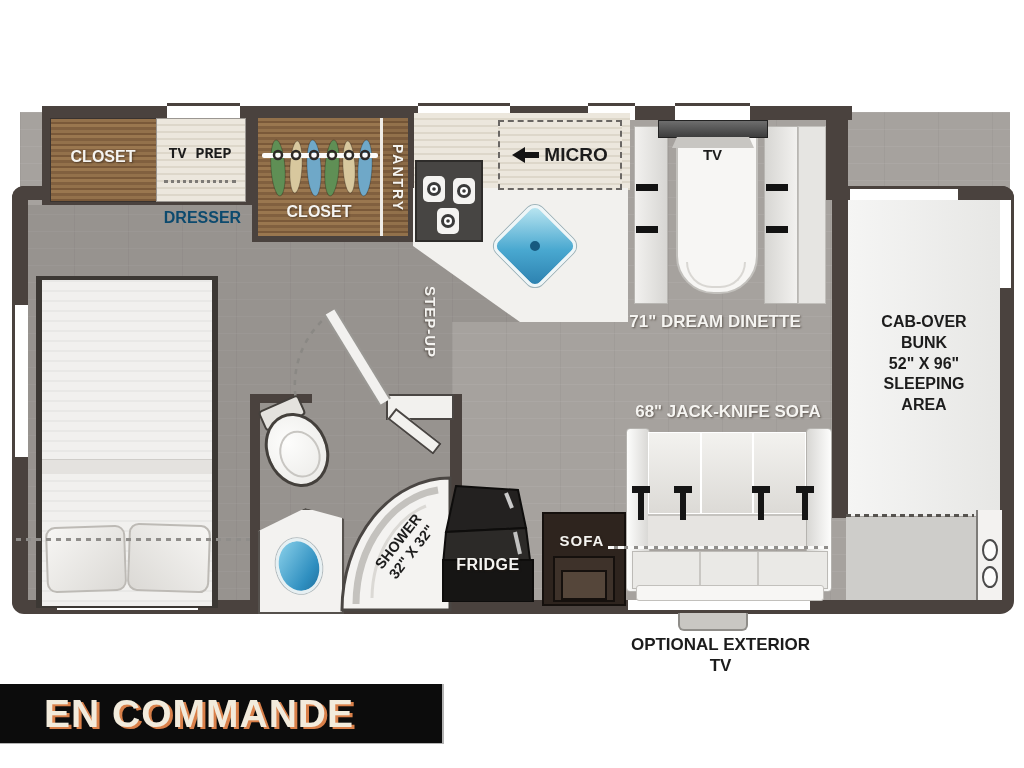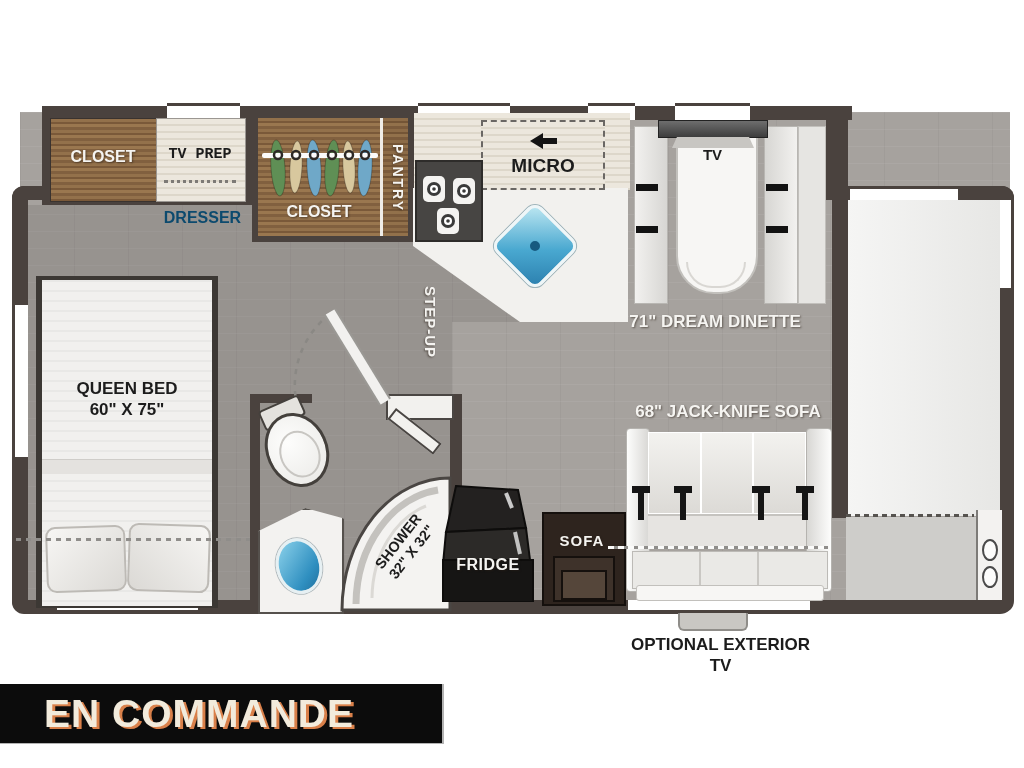--- a/index.html
+++ b/index.html
@@ -96,22 +96,22 @@
       <circle cx="103" cy="35" r="4" fill="none" stroke="#2e2a26" stroke-width="2.5"></circle>
     </g>
   </svg>
   <div class="abs lbl-white" style="left:258px;top:203px;width:122px;font-size:16px;">CLOSET</div>
   <div class="abs lbl-white vtext" style="left:341px;top:169px;width:112px;height:18px;font-size:14px;letter-spacing:2px;">PANTRY</div>
 
   <div class="abs stripes-light" style="left:414px;top:113px;width:216px;height:77px;"></div>
   <div class="abs whitebox" style="left:413px;top:186px;width:217px;height:136px;
               clip-path:polygon(0px 2px,215px 2px,215px 136px,107px 136px,0px 60px);"></div>
 
-  <div class="abs stripes-light" style="left:481px;top:120px;width:120px;height:66px;border:2px dashed #6a6764;
-              display:flex;align-items:center;justify-content:center;gap:5px;flex-direction:column;">
+  <div class="abs stripes-light" style="left:498px;top:120px;width:120px;height:66px;border:2px dashed #6a6764;
+              display:flex;align-items:center;justify-content:center;gap:5px;">
     <span style="display:inline-flex;align-items:center;">
       <span style="width:0;height:0;border-right:13px solid #141414;border-top:8px solid transparent;border-bottom:8px solid transparent;"></span>
       <span style="width:14px;height:6px;background:#141414;"></span>
     </span>
     <span class="lbl" style="font-size:19px;">MICRO</span>
   </div>
 
   <div class="abs" style="left:415px;top:160px;width:64px;height:78px;background:#474543;border:2px solid #2e2c2a;">
     <svg width="64" height="78" viewBox="0 0 64 78">
       <g>
@@ -150,35 +150,38 @@
   <div class="abs lbl" style="left:685px;top:146px;width:55px;font-size:15px;">TV</div>
 
   <div class="abs" style="left:636px;top:184px;width:22px;height:7px;background:#121212;"></div>
   <div class="abs" style="left:636px;top:226px;width:22px;height:7px;background:#121212;"></div>
   <div class="abs" style="left:766px;top:184px;width:22px;height:7px;background:#121212;"></div>
   <div class="abs" style="left:766px;top:226px;width:22px;height:7px;background:#121212;"></div>
   <div class="abs lbl-white" style="left:624px;top:312px;width:182px;font-size:17px;">71" DREAM DINETTE</div>
 
   <div class="abs wall" style="left:832px;top:196px;width:16px;height:322px;"></div>
   <div class="abs" style="left:848px;top:200px;width:152px;height:316px;background:linear-gradient(to right,#f5f5f4,#e7e7e5);"></div>
+  <div class="abs lbl pre" style="left:848px;top:312px;width:152px;font-size:16px;line-height:1.3;">CAB-OVER
+BUNK
+52" X 96"
+SLEEPING
+AREA</div>
   <div class="abs dash-dark" style="left:846px;top:514px;width:128px;height:3px;"></div>
   <div class="abs" style="left:846px;top:517px;width:130px;height:83px;background:#cecdca;"></div>
   <div class="abs" style="left:976px;top:510px;width:24px;height:90px;background:#f3f2f0;border-left:2px solid #7d7b78;">
     <svg width="24" height="90" viewBox="0 0 24 90">
       <ellipse cx="12" cy="40" rx="7" ry="10" fill="#fcfcfb" stroke="#4a4a4a" stroke-width="2"></ellipse>
       <ellipse cx="12" cy="67" rx="7" ry="10" fill="#fcfcfb" stroke="#4a4a4a" stroke-width="2"></ellipse>
     </svg>
   </div>
 
   <div class="abs" style="left:36px;top:276px;width:182px;height:332px;background:#3c3834;">
     <div style="position:absolute;left:6px;top:4px;width:170px;height:326px;background:#f1f0ee;
                 background-image:repeating-linear-gradient(to bottom,rgba(0,0,0,0.035) 0 2px,transparent 2px 10px);"></div>
     <div style="position:absolute;left:6px;top:183px;width:170px;height:14px;background:#e4e2df;border-top:1px solid #cfcdc9;"></div>
-    <div class="abs lbl pre" style="left:0;top:102px;width:182px;font-size:17px;">QUEEN BED
-60" X 75"</div>
     <div style="position:absolute;left:10px;top:250px;width:76px;height:62px;border-radius:10px;transform:rotate(-2deg);
                 background:linear-gradient(135deg,#f7f6f4,#dbd9d5);border:2px solid #bdbab5;"></div>
     <div style="position:absolute;left:92px;top:248px;width:78px;height:64px;border-radius:10px;transform:rotate(2deg);
                 background:linear-gradient(225deg,#f7f6f4,#dbd9d5);border:2px solid #bdbab5;"></div>
   </div>
   <div class="abs dash-h" style="left:16px;top:538px;width:244px;height:3px;"></div>
 
   <div class="abs wall" style="left:250px;top:394px;width:10px;height:212px;"></div>
   <div class="abs wall" style="left:250px;top:394px;width:62px;height:9px;"></div>
   <div class="abs wall" style="left:450px;top:394px;width:12px;height:212px;"></div>

